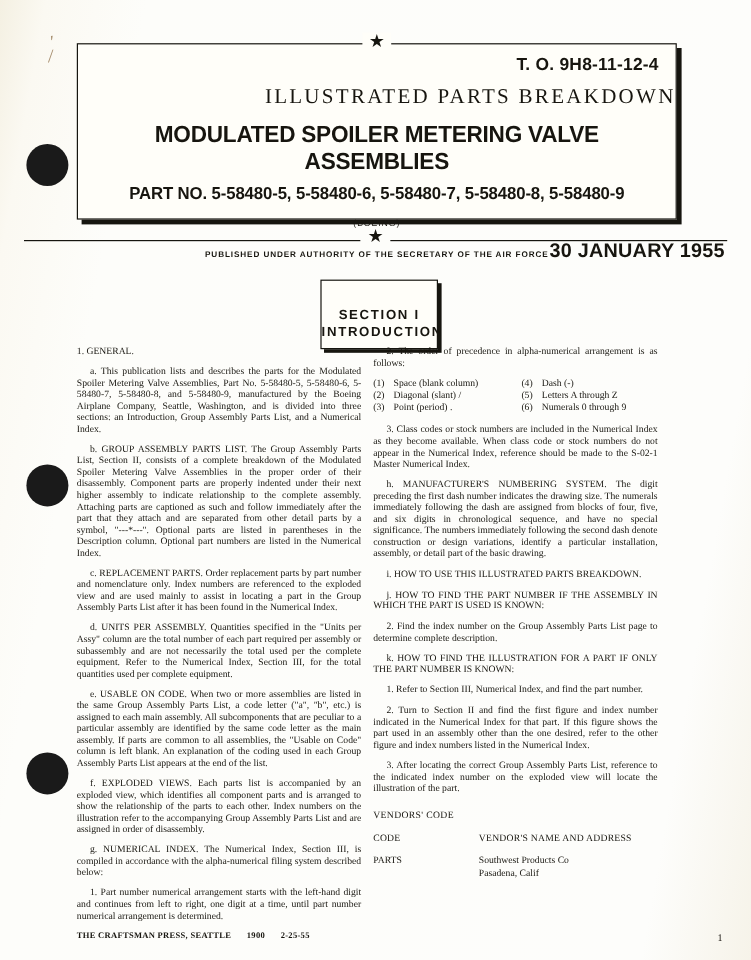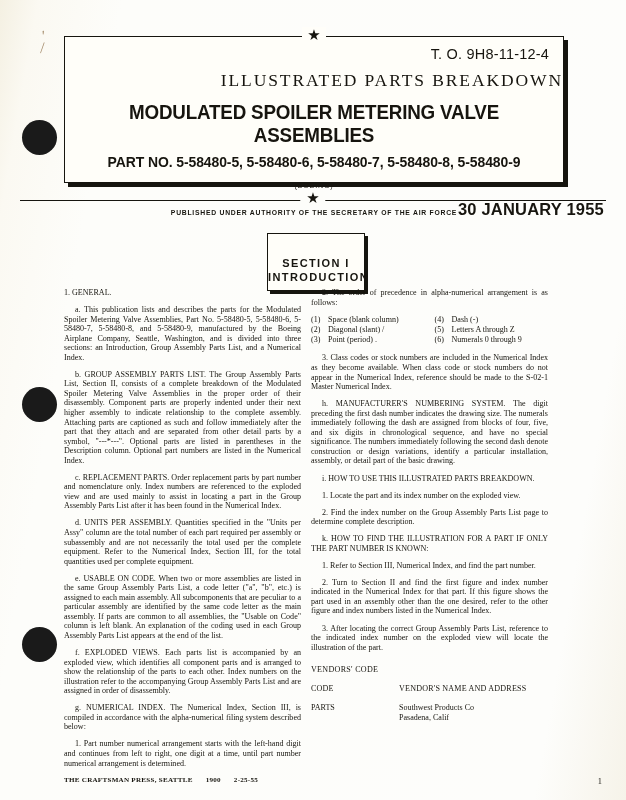--- a/index.html
+++ b/index.html
@@ -37,21 +37,21 @@
     background:#fffef9;
   }
   .masthead .topstar{
     position:absolute;top:-9px;left:0;right:0;text-align:center;
     font-size:15px;line-height:15px;color:#16150f;
   }
   .topstar span{background:#fffef9;padding:0 5px;}
   .to-line{
     position:absolute;right:14px;top:9px;
     font-family:"Liberation Sans",sans-serif;
-    font-weight:normal;font-size:14.5px;letter-spacing:.2px;
+    font-weight:bold;font-size:14.5px;letter-spacing:.2px;
   }
   .ipb{
     text-align:right;margin-top:33px;
     font-family:"Liberation Serif",serif;
     font-size:17.5px;letter-spacing:1.9px;
   }
   .title{
     text-align:center;margin-top:10px;
     font-family:"Liberation Sans",sans-serif;
     font-weight:bold;font-size:19.4px;letter-spacing:-0.2px;
@@ -210,21 +210,21 @@
         <ul>
           <li><span class="num">(4)</span><span>Dash (-)</span></li>
           <li><span class="num">(5)</span><span>Letters A through Z</span></li>
           <li><span class="num">(6)</span><span>Numerals 0 through 9</span></li>
         </ul>
       </div>
 
       <p class="ind">3.  Class codes or stock numbers are included in the Numerical Index as they become available.  When class code or stock numbers do not appear in the Numerical Index, reference should be made to the S-02-1 Master Numerical Index.</p>
       <p class="ind">h.  MANUFACTURER'S NUMBERING SYSTEM.  The digit preceding the first dash number indicates the drawing size. The numerals immediately following the dash are assigned from blocks of four, five, and six digits in chronological sequence, and have no special significance.  The numbers immediately following the second dash denote construction or design variations, identify a particular installation, assembly, or detail part of the basic drawing.</p>
       <p class="ind">i.  HOW TO USE THIS ILLUSTRATED PARTS BREAKDOWN.</p>
-      <p class="ind">1.  Locate the part and its index number on the exploded view.</p>
+      <p class="ind">j.  HOW TO FIND THE PART NUMBER IF THE ASSEMBLY IN WHICH THE PART IS USED IS KNOWN:</p>
       <p class="ind">2.  Find the index number on the Group Assembly Parts List page to determine complete description.</p>
       <p class="ind">k.  HOW TO FIND THE ILLUSTRATION FOR A PART IF ONLY THE PART NUMBER IS KNOWN:</p>
       <p class="ind">1.  Refer to Section III, Numerical Index, and find the part number.</p>
       <p class="ind">2.  Turn to Section II and find the first figure and index number indicated in the Numerical Index for that part.  If this figure shows the part used in an assembly other than the one desired, refer to the other figure and index numbers listed in the Numerical Index.</p>
       <p class="ind">3.  After locating the correct Group Assembly Parts List, reference to the indicated index number on the exploded view will locate the illustration of the part.</p>
 
       <div class="vendors-title">VENDORS' CODE</div>
       <div class="vendors-row hdr">
         <div class="vcode">CODE</div>
         <div class="vname">VENDOR'S NAME AND ADDRESS</div>

